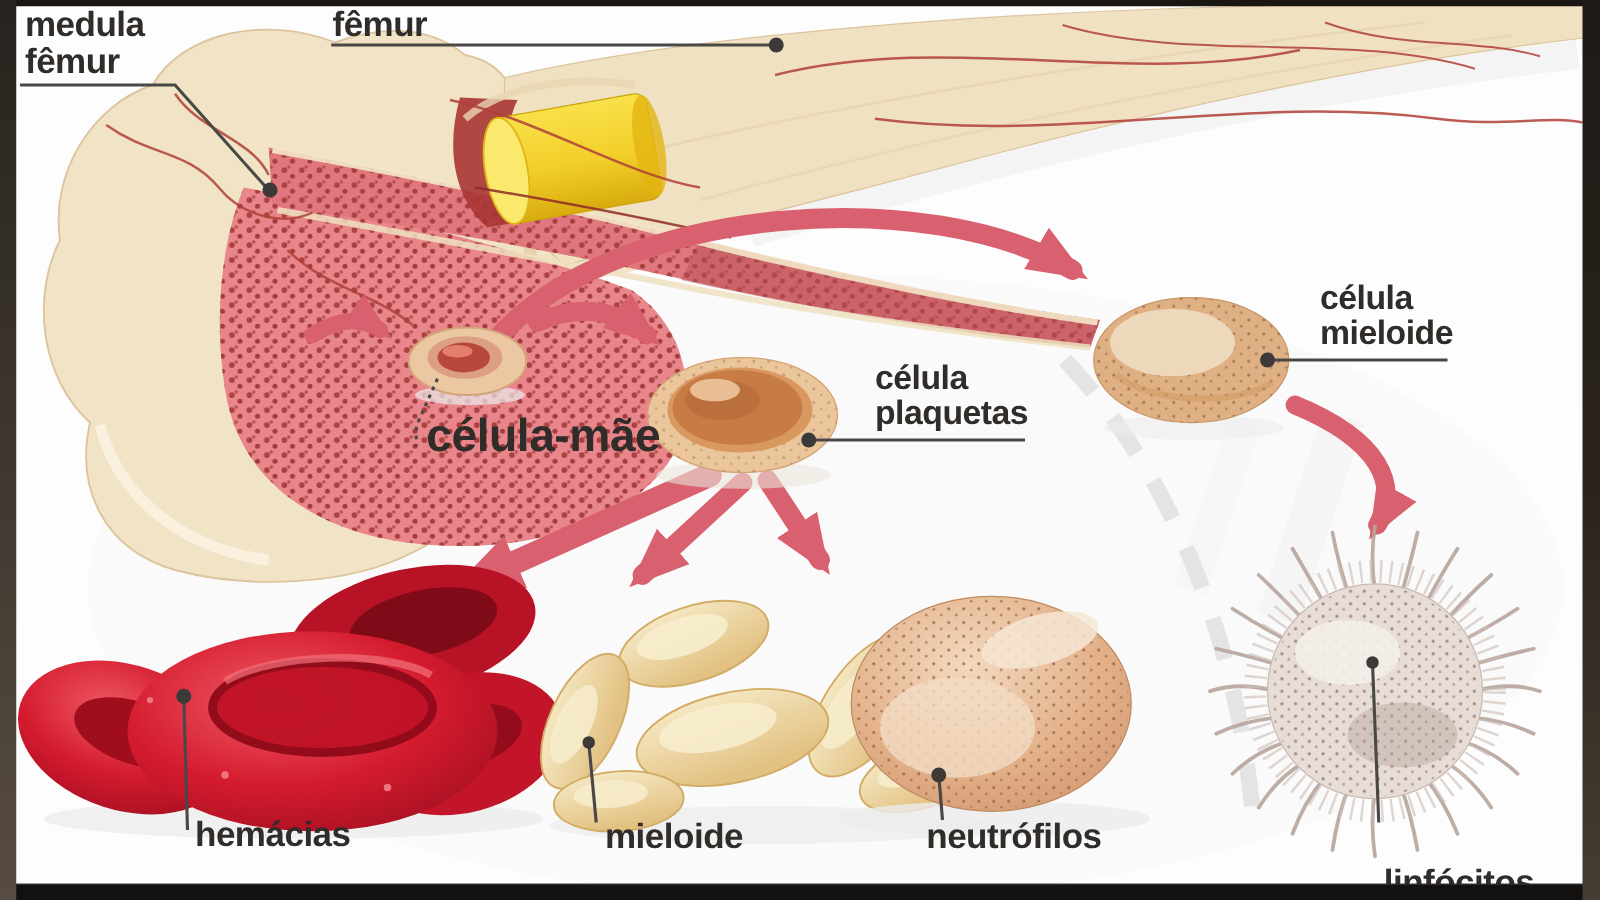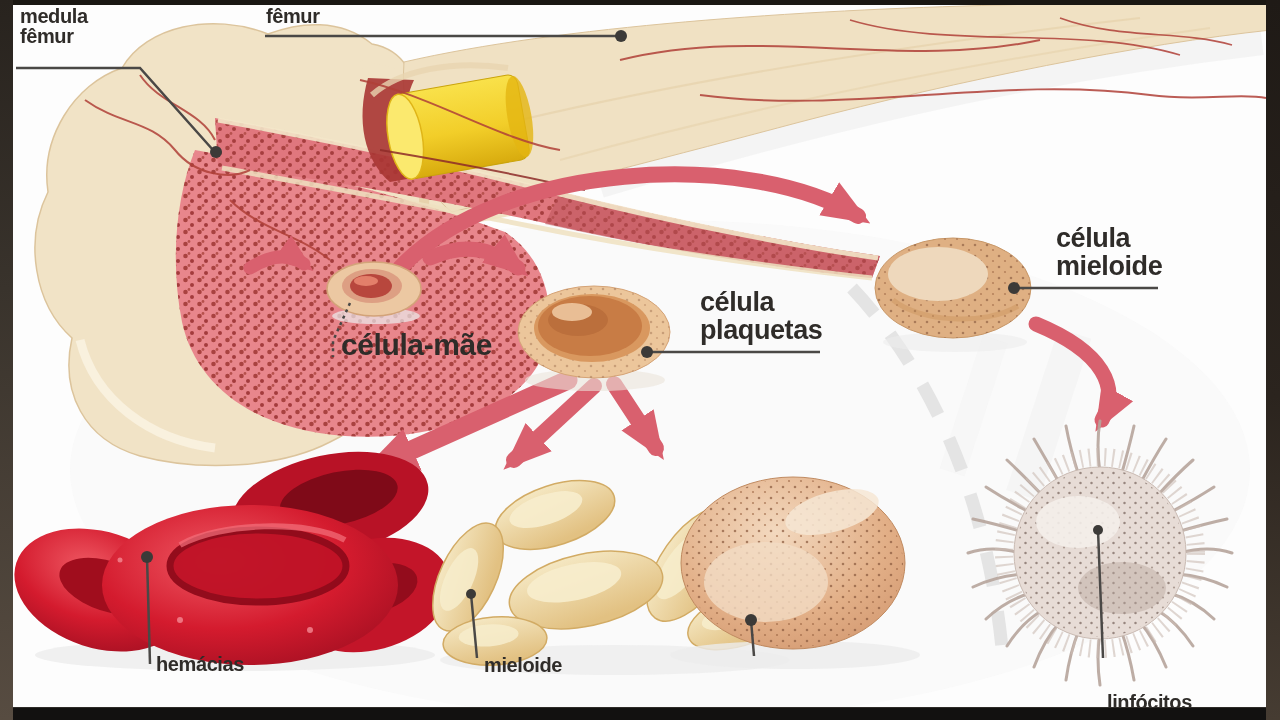--- a/index.html
+++ b/index.html
@@ -5,21 +5,21 @@
   html,body{margin:0;padding:0;background:#000;}
   .stage{position:relative;width:1280px;height:720px;overflow:hidden;background:var(--c-canvas,#fdfdfd);
          font-family:"Liberation Sans",sans-serif;}
   .bar{position:absolute;z-index:5;}
   .bar-top{left:0;top:0;width:1280px;height:5px;background:var(--c-frame_top,#1a1713);}
   .bar-bottom{left:0;top:707px;width:1280px;height:13px;background:var(--c-frame_bottom,#121110);border-top:1px solid #2e2b28;}
   .bar-left{left:0;top:0;width:13px;height:720px;background:linear-gradient(#28231e,var(--c-frame_left,#39332c) 40%,#574c41);}
   .bar-right{left:1266px;top:0;width:14px;height:720px;background:linear-gradient(#1f1a16,var(--c-frame_right,#2b241e) 55%,#463c32);}
   svg.art{position:absolute;left:0;top:0;z-index:1;}
   .lbl{position:absolute;z-index:3;color:var(--c-label_text,#2f2c29);font-weight:700;
-       font-size:20px;line-height:1.02;letter-spacing:-0.4px;white-space:nowrap;}
+       font-size:28px;line-height:1.02;letter-spacing:-0.4px;white-space:nowrap;}
   .lbl span{display:block;}
 </style>
 </head>
 <body>
 
 <div class="stage">
 
   <svg class="art" width="1280" height="720" viewBox="0 0 1280 720">
     <defs>
       <pattern id="dotsMarrow" width="14" height="12" patternUnits="userSpaceOnUse">
@@ -254,36 +254,39 @@
     </g>
   </svg>
 
   <div class="lbl" style="left:20px;top:6px;">
     <span>medula</span>
     <span>fêmur</span>
   </div>
   <div class="lbl" style="left:266px;top:6px;">
     <span>fêmur</span>
   </div>
-  <div class="lbl" style="left:341px;top:330px;font-size:30px;">
+  <div class="lbl" style="left:341px;top:330px;font-size:37px;">
     <span>célula-mãe</span>
   </div>
   <div class="lbl" style="left:700px;top:289px;font-size:27px;">
     <span>célula</span>
     <span>plaquetas</span>
   </div>
   <div class="lbl" style="left:1056px;top:225px;font-size:27px;">
     <span>célula</span>
     <span>mieloide</span>
   </div>
   <div class="lbl" style="left:156px;top:654px;">
     <span>hemácias</span>
   </div>
   <div class="lbl" style="left:484px;top:655px;">
     <span>mieloide</span>
+  </div>
+  <div class="lbl" style="left:741px;top:655px;">
+    <span>neutrófilos</span>
   </div>
   <div class="lbl" style="left:1107px;top:692px;">
     <span>linfócitos</span>
   </div>
 
   <div class="bar bar-top"></div>
   <div class="bar bar-bottom"></div>
   <div class="bar bar-left"></div>
   <div class="bar bar-right"></div>
 </div>

